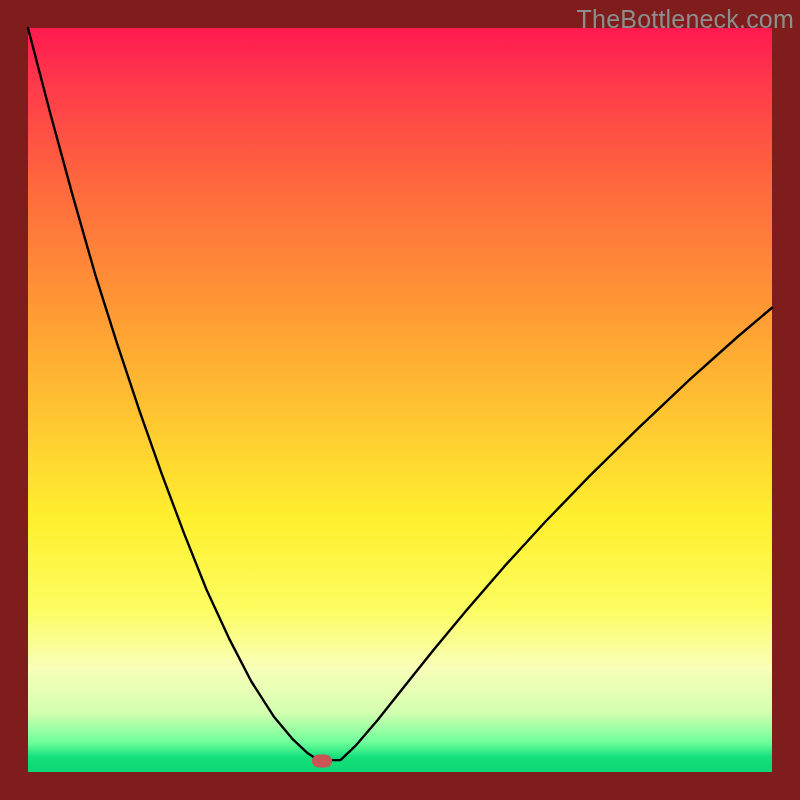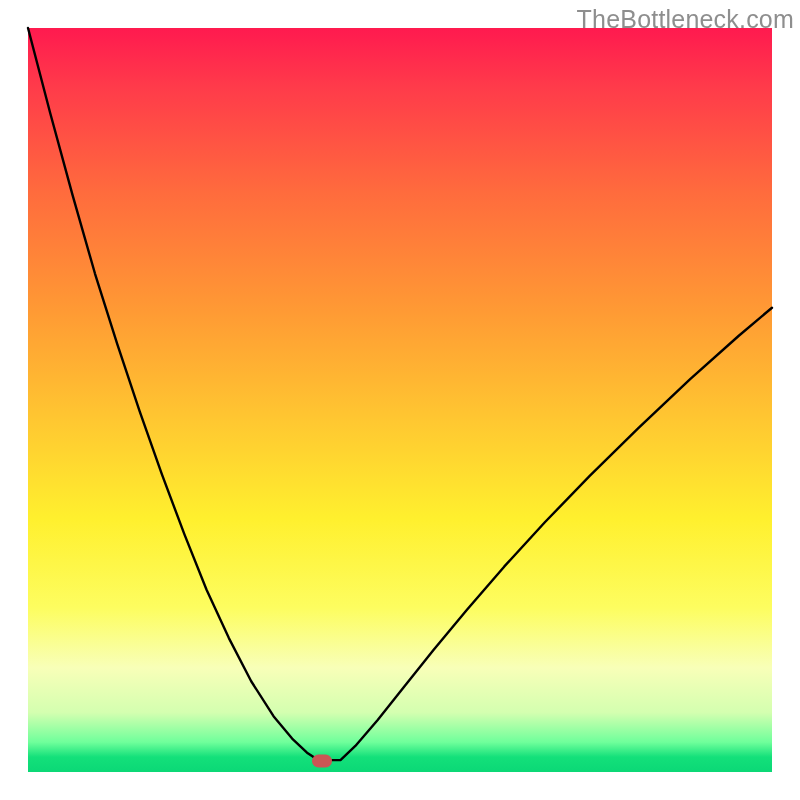--- a/index.html
+++ b/index.html
@@ -10,21 +10,21 @@
     background: #000;
     overflow: hidden;
     font-family: Arial, Helvetica, sans-serif;
   }
   .frame {
     position: absolute;
     left: 0;
     top: 0;
     width: 800px;
     height: 800px;
-    background: #ffffff;
+    background: #7f1d1d;
   }
   .plot-area {
     position: absolute;
     left: 28px;
     top: 28px;
     width: 744px;
     height: 744px;
     
     background: linear-gradient(
       to bottom,

